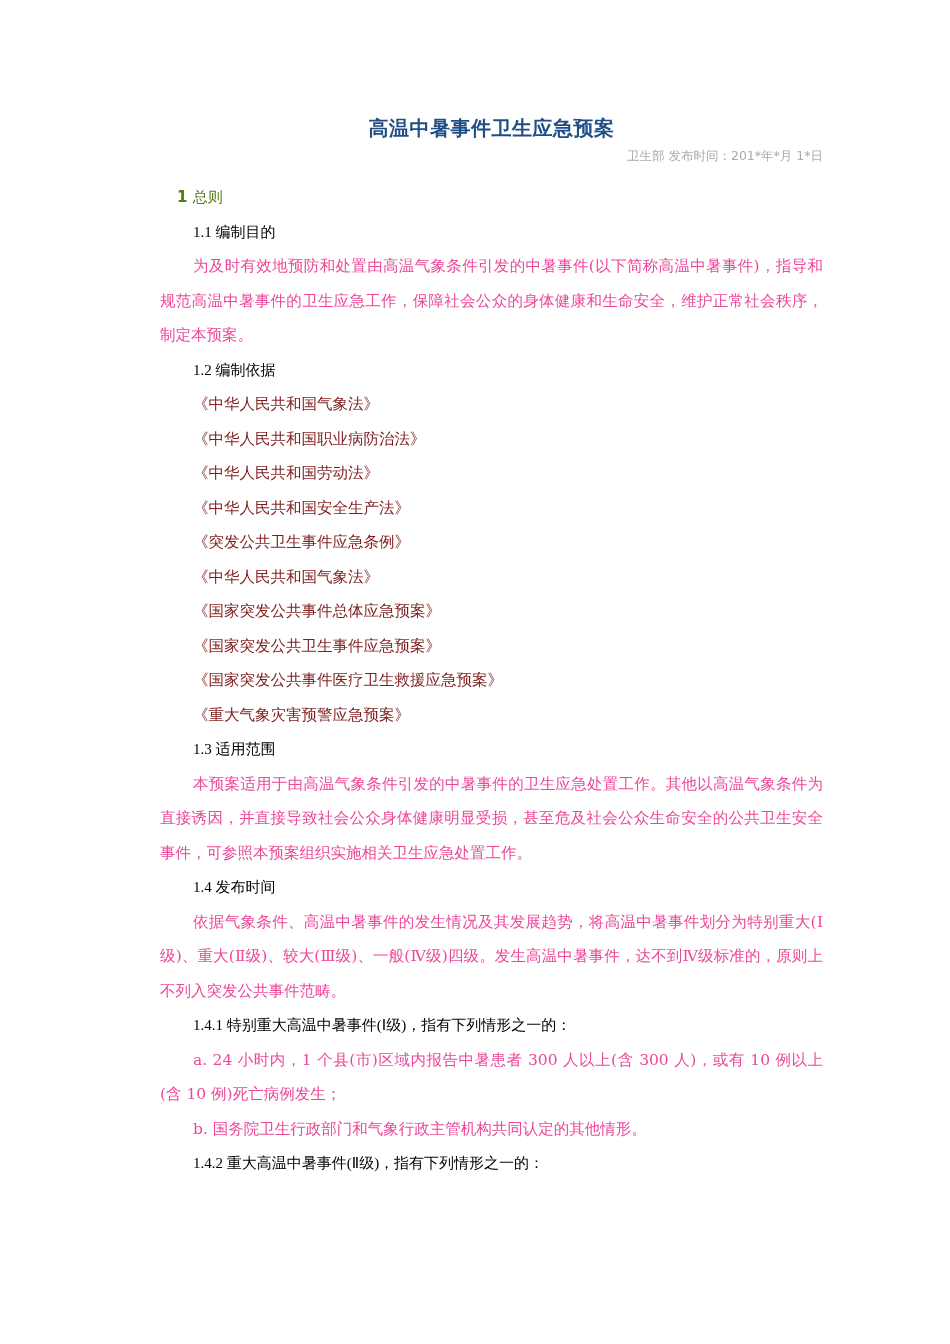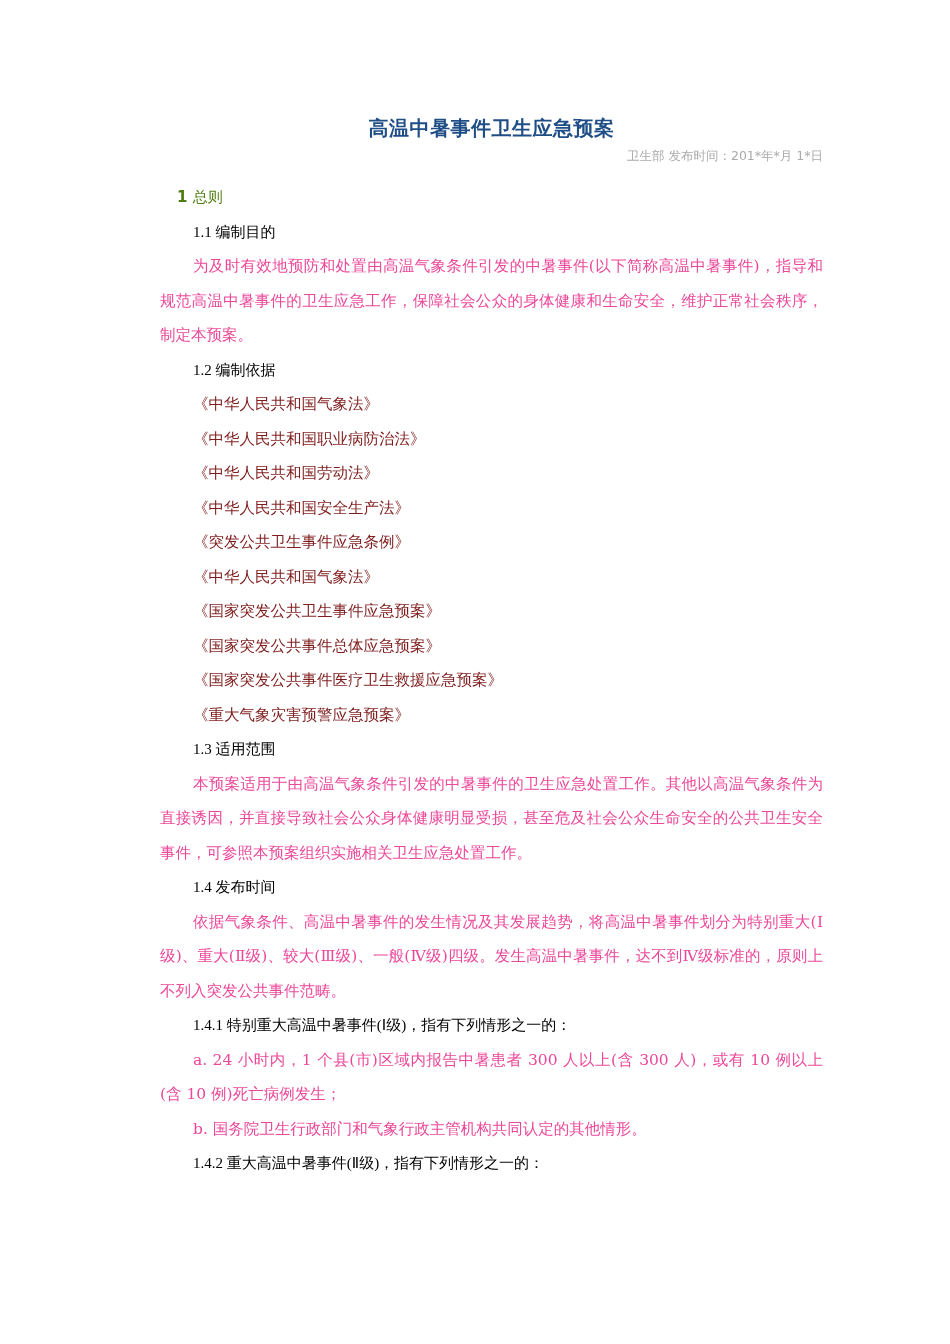--- a/index.html
+++ b/index.html
@@ -57,22 +57,22 @@
     <span>1.2</span>
     <span>编制依据</span>
   </div>
   <div>
     <div class="ref">中华人民共和国气象法</div>
     <div class="ref">中华人民共和国职业病防治法</div>
     <div class="ref">中华人民共和国劳动法</div>
     <div class="ref">中华人民共和国安全生产法</div>
     <div class="ref">突发公共卫生事件应急条例</div>
     <div class="ref">中华人民共和国气象法</div>
+    <div class="ref">国家突发公共事件总体应急预案</div>
     <div class="ref">国家突发公共卫生事件应急预案</div>
-    <div class="ref">国家突发公共事件总体应急预案</div>
     <div class="ref">国家突发公共事件医疗卫生救援应急预案</div>
     <div class="ref">重大气象灾害预警应急预案</div>
   </div>
 
   <div class="h2">
     <span>1.3</span>
     <span>适用范围</span>
   </div>
   <p class="p">本预案适用于由高温气象条件引发的中暑事件的卫生应急处置工作。其他以高温气象条件为直接诱因，并直接导致社会公众身体健康明显受损，甚至危及社会公众生命安全的公共卫生安全事件，可参照本预案组织实施相关卫生应急处置工作。</p>
 

